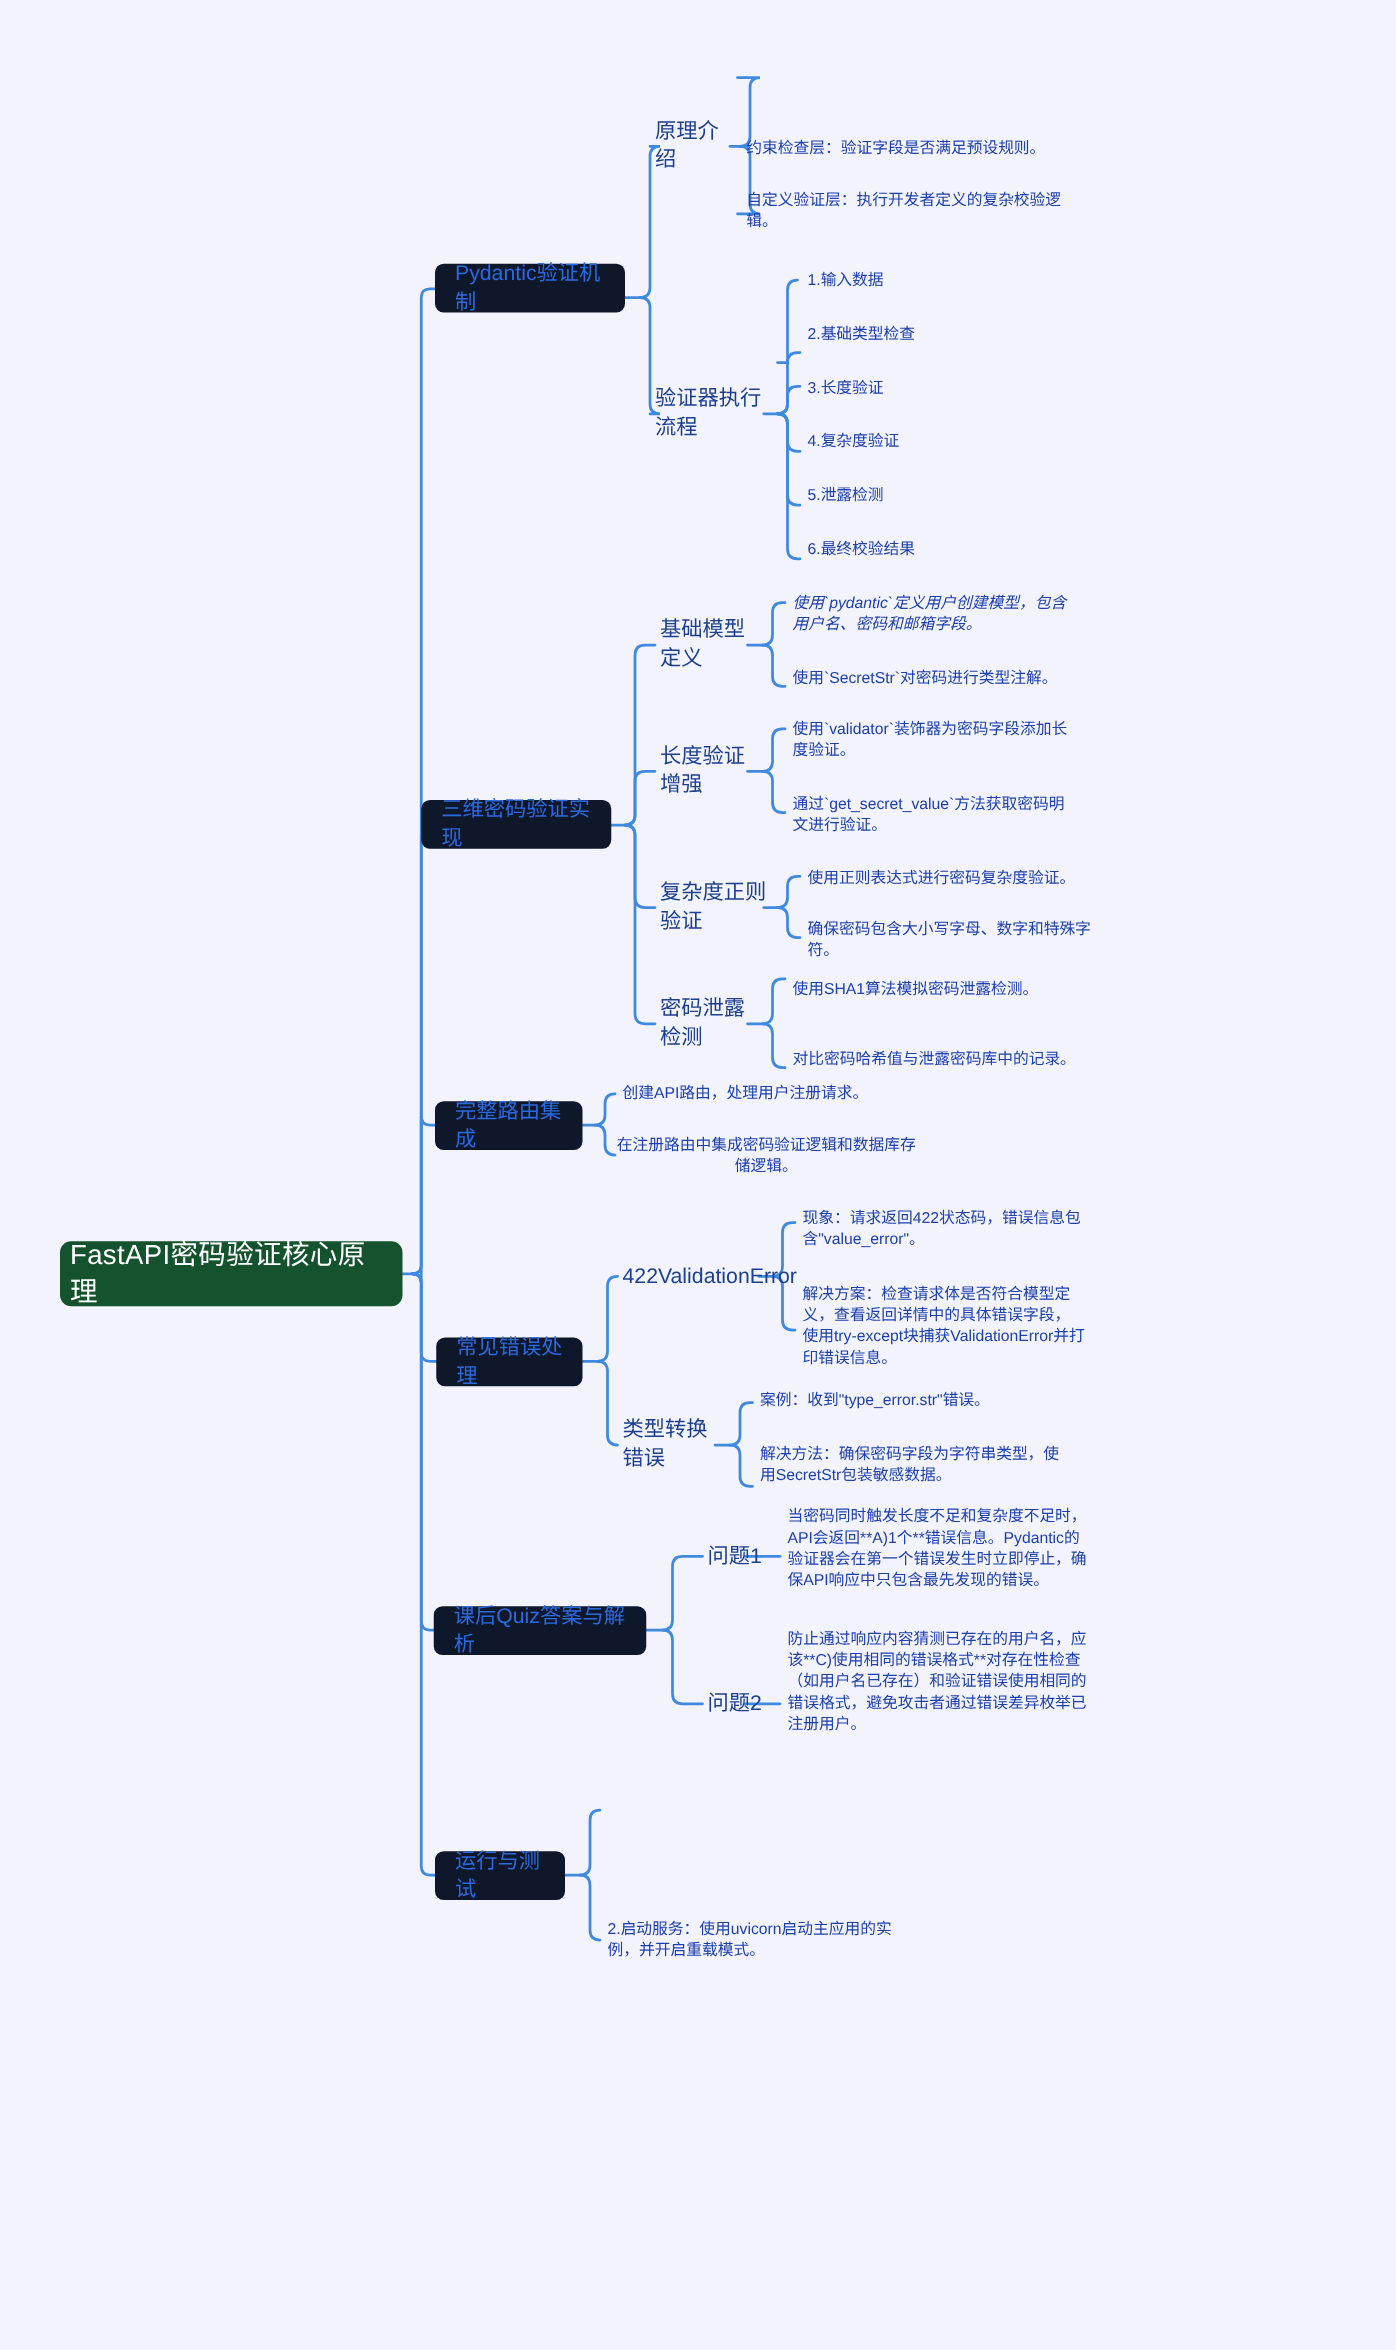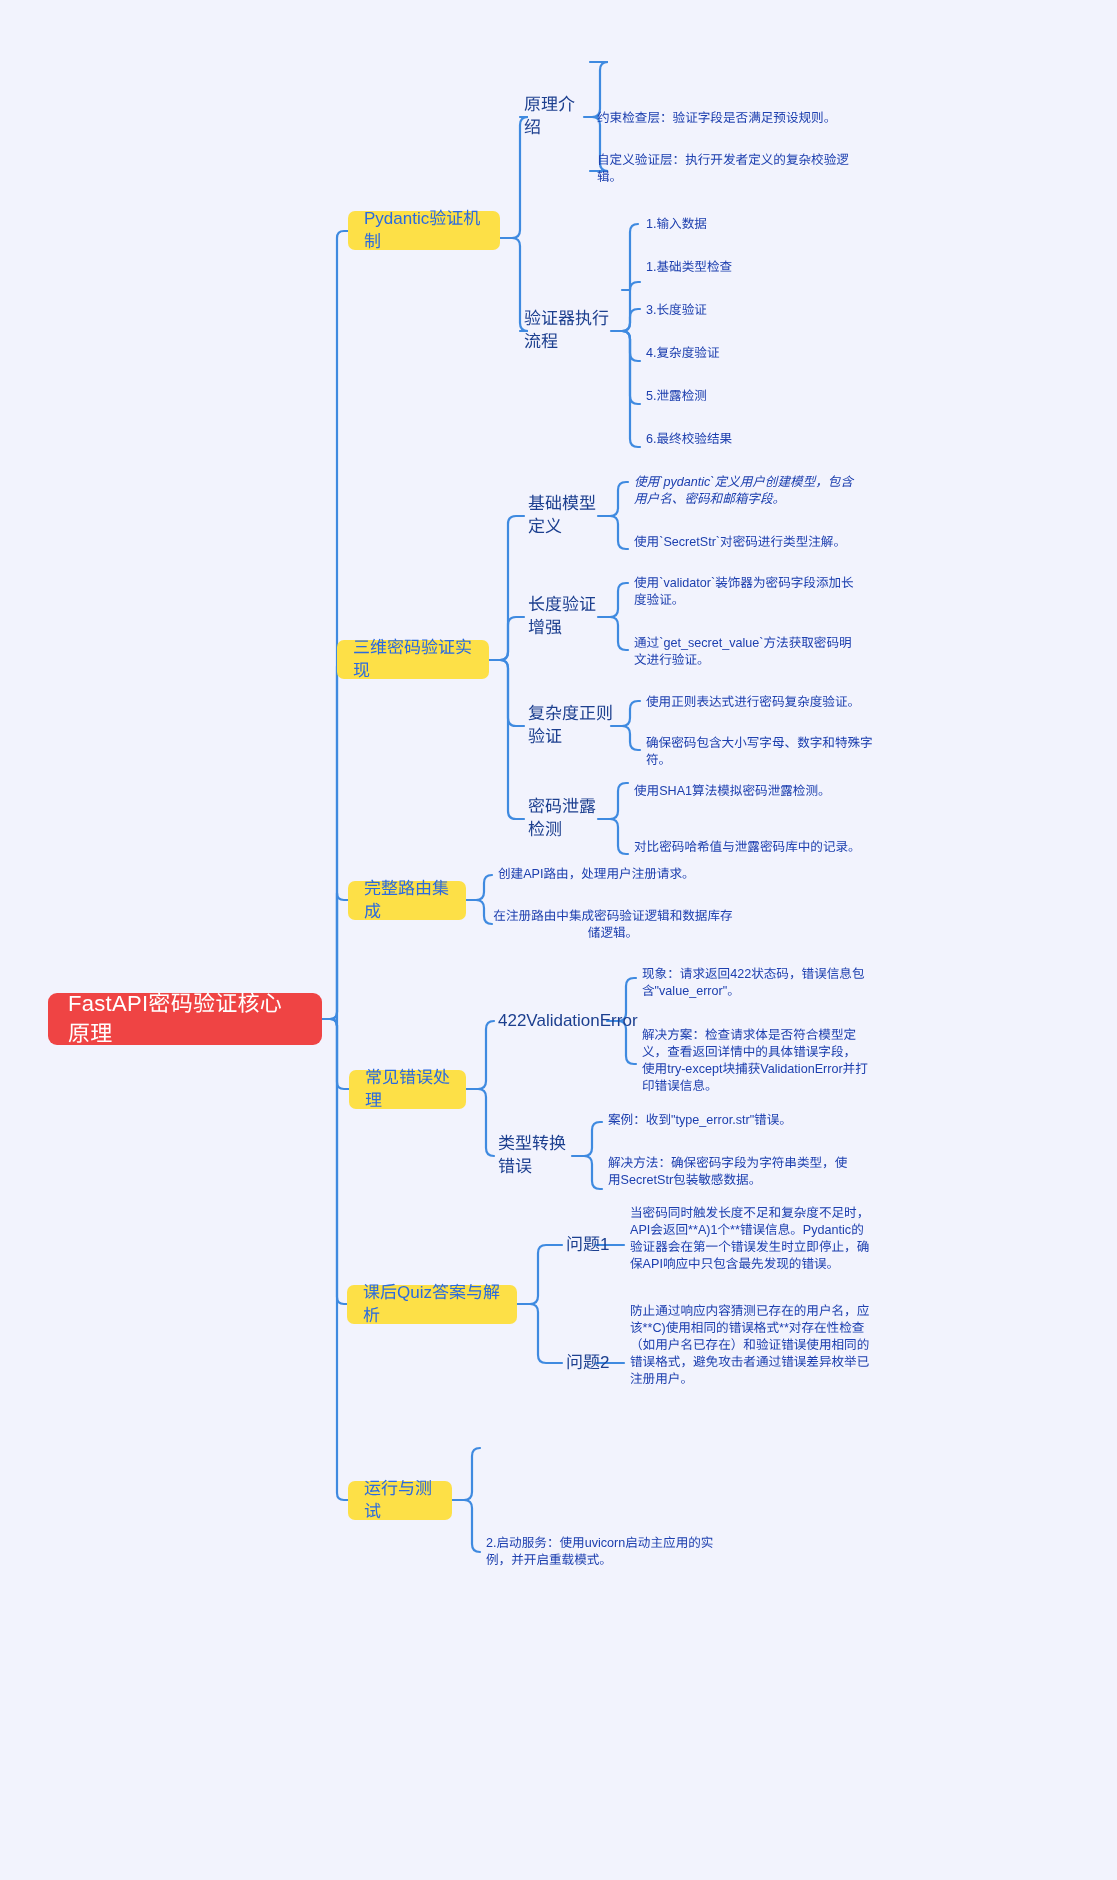--- a/index.html
+++ b/index.html
@@ -30,32 +30,32 @@
   }
   .node {
     position: absolute;
     box-sizing: border-box;
     color: #1a56c4;
     line-height: 1.35;
     white-space: pre-wrap;
   }
   
   .node.root {
-    background: #ef4444;
+    background: #14532d;
     color: #ffffff;
     border-radius: 9px;
     font-size: 22px;
-    padding: 14px 20px;
+    padding: 14px 8px;
     letter-spacing: 0.3px;
     display: flex;
     align-items: center;
   }
   
   .node.lvl1 {
-    background: #fde047;
+    background: #0f172a;
     border-radius: 7px;
     font-size: 17px;
     padding: 3px 16px;
     color: #2a6ae0;
     display: flex;
     align-items: center;
   }
   
   .node.lvl2 {
     font-size: 17px;
@@ -170,21 +170,21 @@
   </div>
 
   <div class="node lvl3" style="left:597px; top:110px; width:262px;">约束检查层：验证字段是否满足预设规则。</div>
   <div class="node lvl3" style="left:597px; top:152px; width:262px;">自定义验证层：执行开发者定义的复杂校验逻辑。</div>
 
   <div class="node lvl2" style="left:524px; top:320px; width:92px; height:22px;">
     <span>验证器执行流程</span>
   </div>
 
   <div class="node lvl3" style="left:646px; top:216px; width:180px;">1.输入数据</div>
-  <div class="node lvl3" style="left:646px; top:259px; width:180px;">1.基础类型检查</div>
+  <div class="node lvl3" style="left:646px; top:259px; width:180px;">2.基础类型检查</div>
   <div class="node lvl3" style="left:646px; top:302px; width:180px;">3.长度验证</div>
   <div class="node lvl3" style="left:646px; top:345px; width:180px;">4.复杂度验证</div>
   <div class="node lvl3" style="left:646px; top:388px; width:180px;">5.泄露检测</div>
   <div class="node lvl3" style="left:646px; top:431px; width:180px;">6.最终校验结果</div>
 
   <div class="node lvl1" style="left:337px; top:640px; width:152px; height:39px;">
     <span>三维密码验证实现</span>
   </div>
 
   <div class="node lvl2" style="left:528px; top:505px; width:76px; height:22px;">

